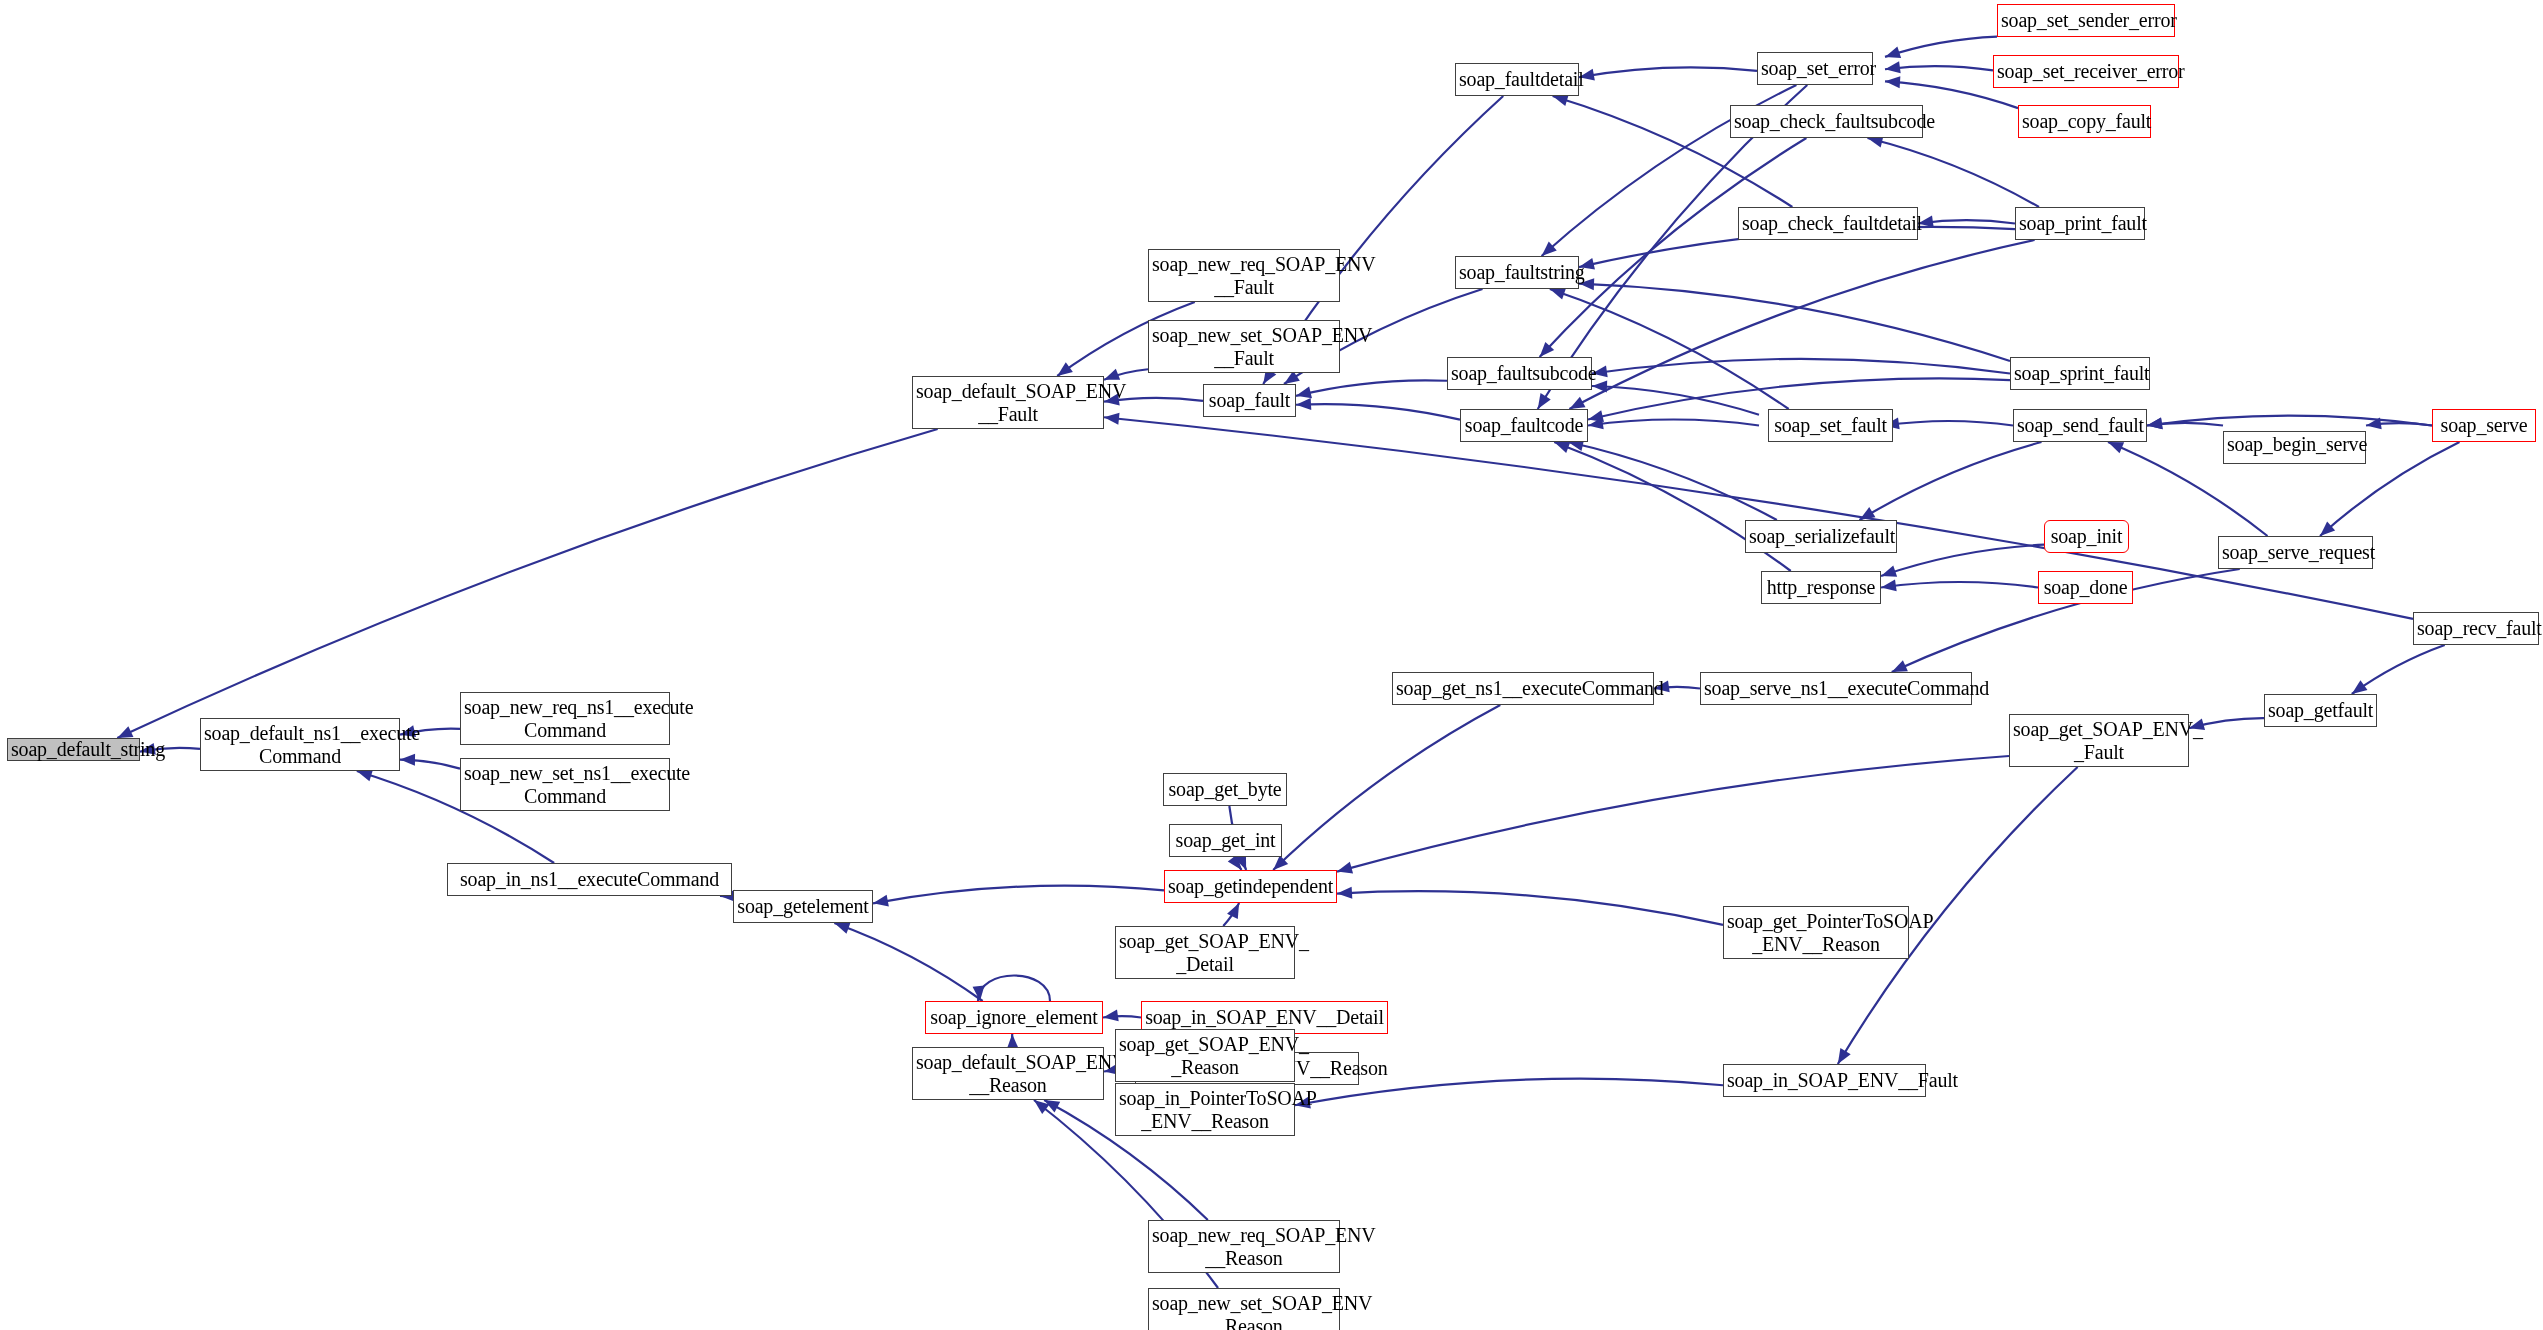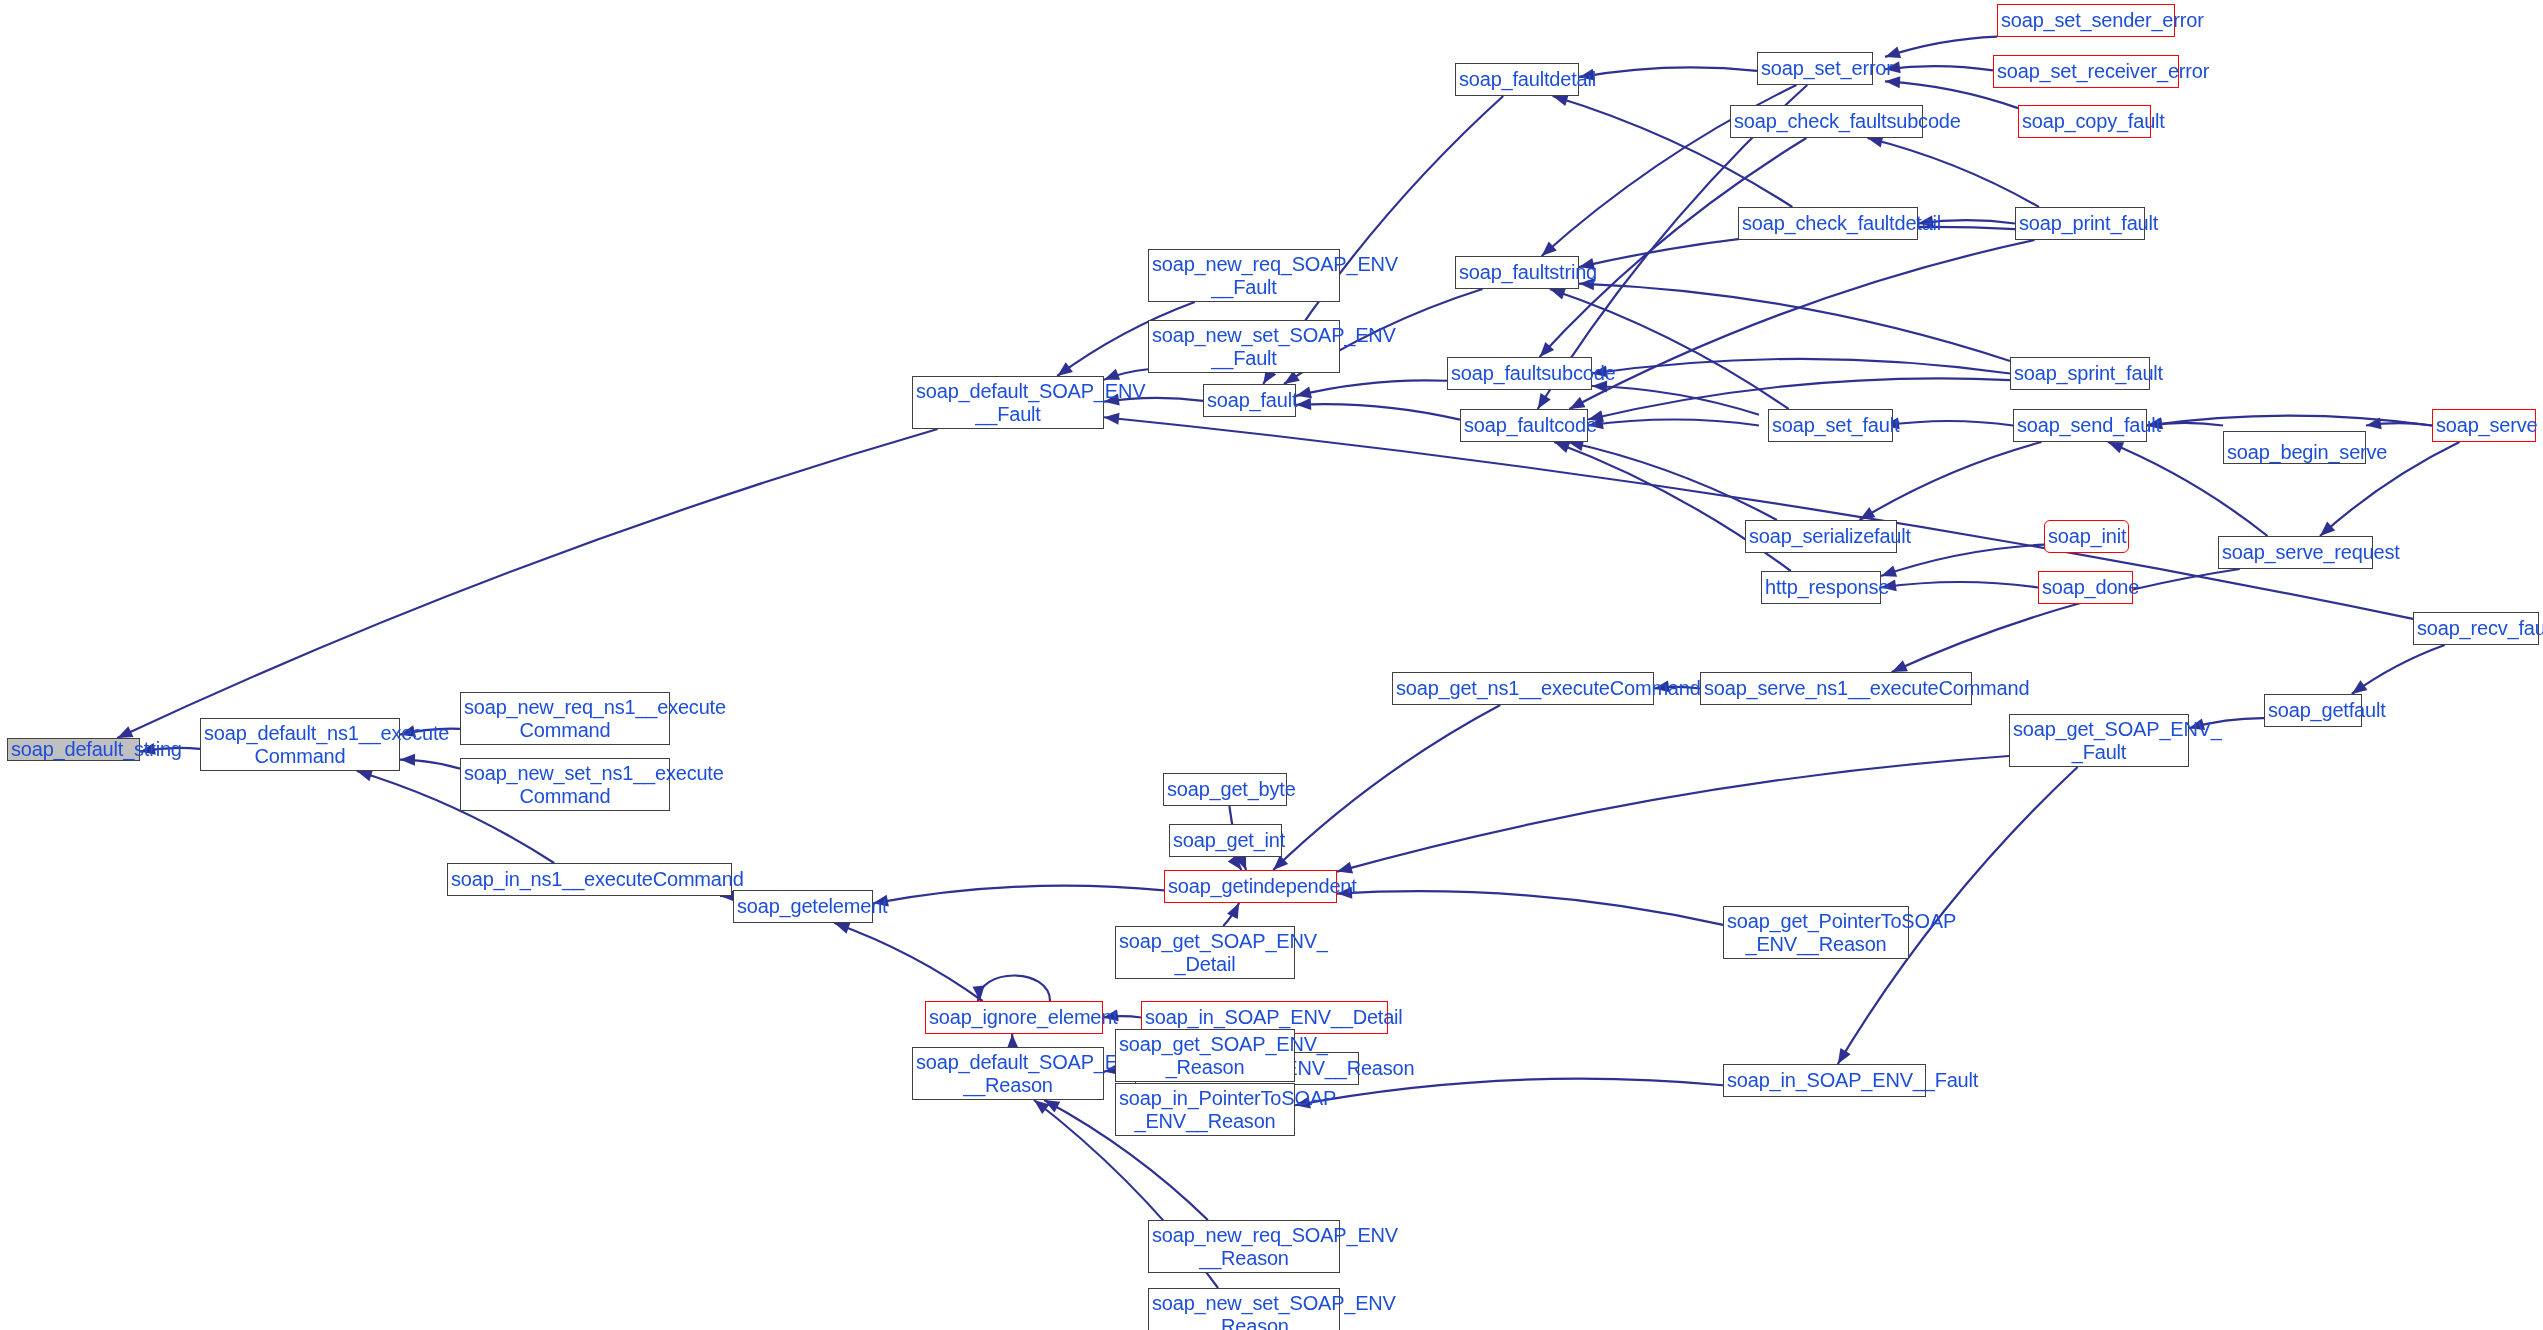--- a/index.html
+++ b/index.html
@@ -37,26 +37,27 @@
   .node-box {
     position: absolute;
     box-sizing: border-box;
     background: #ffffff;
     border: 1.6px solid #404040;
     display: flex;
     align-items: center;
     justify-content: center;
     text-align: center;
     line-height: 1.12;
-    color: #1d4ed8;
+    color: #000000;
     font-size: 20px;
     letter-spacing: -0.2px;
     white-space: pre-line;
-    padding: 0 3px;
+    padding: 8px 3px;
     z-index: 5;
+    font-family: Liberation Serif, serif;
   }
   .node-box.red {
     border-color: #ff0000;
   }
   .node-box.root {
     background: #c0c0c0;
     border-color: #404040;
   }
   .node-label {
     display: block;
@@ -382,19 +383,19 @@
       <div class="node-box red" style="left: 2018px; top: 105px; width: 133px; height: 33px;"><span class="node-label">soap_copy_fault</span></div>
       <div class="node-box" style="left: 2015px; top: 207px; width: 130px; height: 33px;"><span class="node-label">soap_print_fault</span></div>
       <div class="node-box" style="left: 2010px; top: 357px; width: 140px; height: 33px;"><span class="node-label">soap_sprint_fault</span></div>
       <div class="node-box" style="left: 2013px; top: 409px; width: 134px; height: 33px;"><span class="node-label">soap_send_fault</span></div>
       <div class="node-box red" style="left: 2044px; top: 520px; width: 85px; height: 33px; border-radius: 6px;"><span class="node-label">soap_init</span></div>
       <div class="node-box red" style="left: 2038px; top: 571px; width: 95px; height: 33px;"><span class="node-label">soap_done</span></div>
       <div class="node-box" style="left: 2223px; top: 431px; width: 143px; height: 33px; align-items: flex-end;"><span class="node-label">soap_begin_serve</span></div>
       <div class="node-box" style="left: 2218px; top: 536px; width: 155px; height: 33px;"><span class="node-label">soap_serve_request</span></div>
       <div class="node-box red" style="left: 2432px; top: 409px; width: 104px; height: 33px;"><span class="node-label">soap_serve</span></div>
       <div class="node-box" style="left: 2413px; top: 612px; width: 126px; height: 33px;"><span class="node-label">soap_recv_fault</span></div>
-      <div class="node-box" style="left: 2264px; top: 694px; width: 98px; height: 33px;"><span class="node-label">soap_getfault</span></div>
+      <div class="node-box" style="left: 2264px; top: 694px; width: 113px; height: 33px;"><span class="node-label">soap_getfault</span></div>
       <div class="node-box" style="left: 2009px; top: 714px; width: 180px; height: 53px;"><span class="node-label">soap_get_SOAP_ENV_
 _Fault</span></div>
       <div class="node-box" style="left: 1392px; top: 672px; width: 262px; height: 33px;"><span class="node-label">soap_get_ns1__executeCommand</span></div>
       <div class="node-box" style="left: 1700px; top: 672px; width: 272px; height: 33px;"><span class="node-label">soap_serve_ns1__executeCommand</span></div>
     </div>
 </div>
 
 </body></html>

